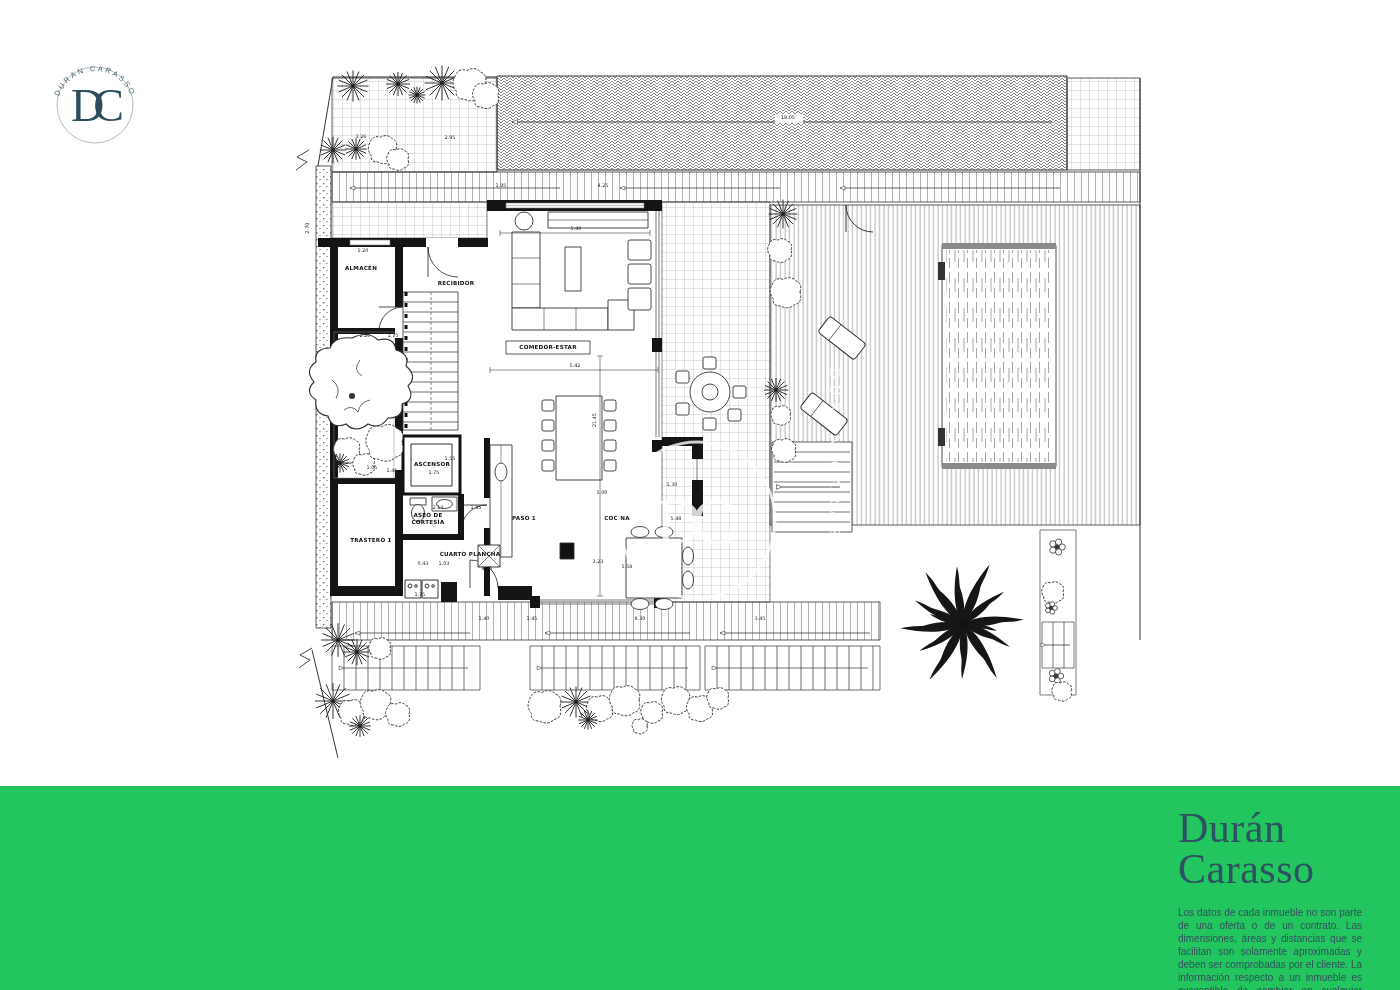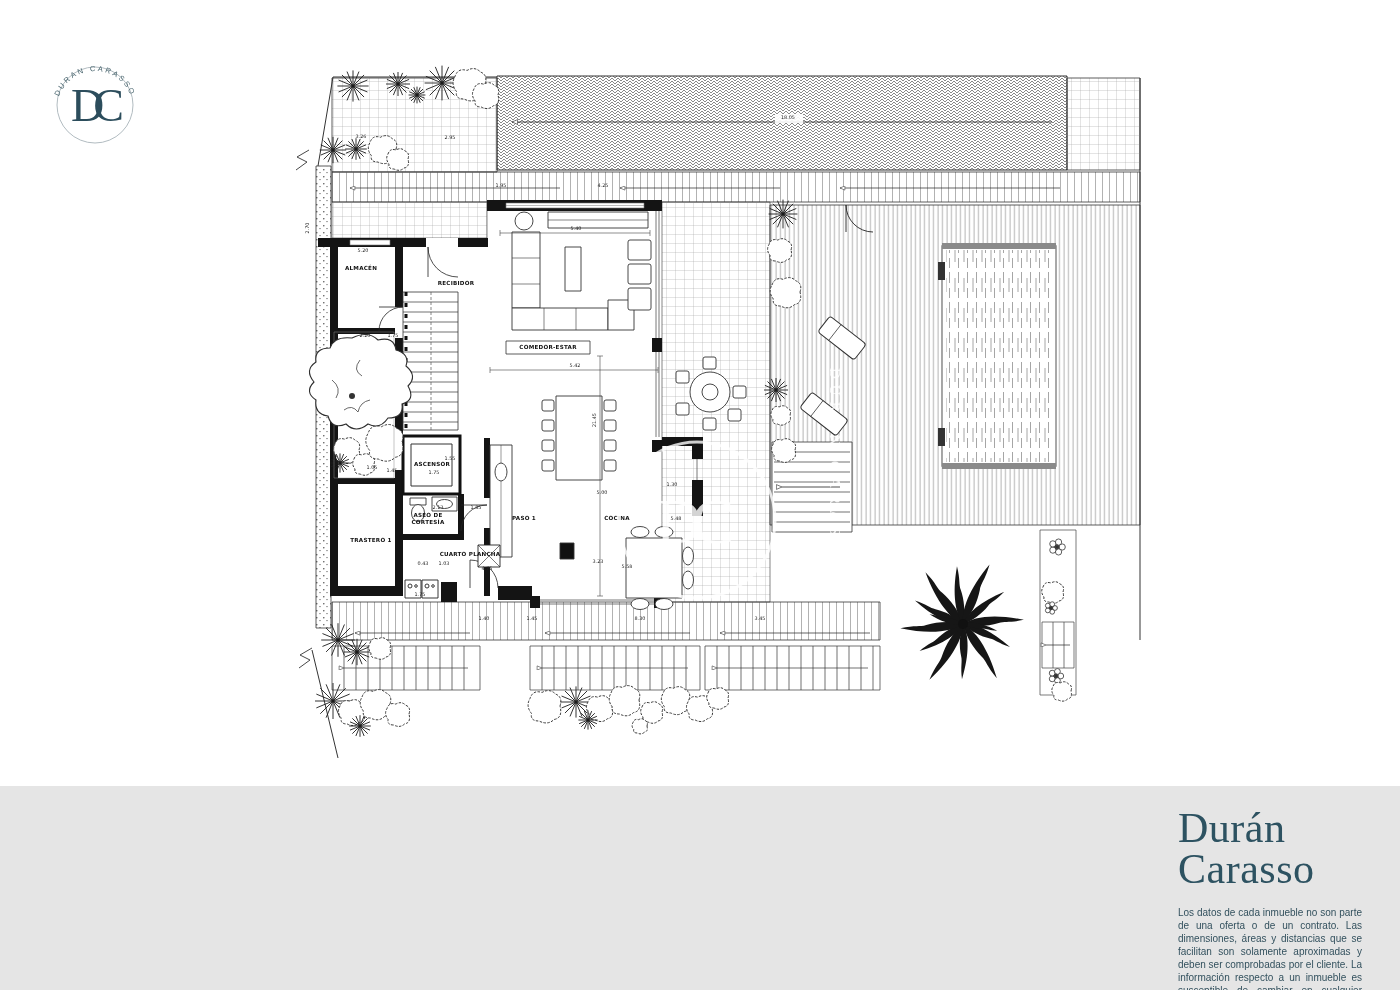--- a/index.html
+++ b/index.html
@@ -399,21 +399,21 @@
         <text class="dim" x="603" y="187">4.25</text>
       </g>
 
     <g>
       <circle cx="697" cy="520" r="78" fill="none" stroke="#fff" stroke-width="3" opacity=".8"></circle>
       <text class="wm-mono" x="690" y="543">DC</text>
       <text class="wm-vert" transform="translate(830,368) rotate(90)">DURAN CARASSO</text>
     </g>
   </svg>
 
-  <div class="footer" style="background: #e5e5e5;">
+  <div class="footer" style="background: #22c55e;">
     <div class="footer-inner">
       <div class="brand-name">
         <div>Durán</div>
         <div>Carasso</div>
       </div>
       <p class="disclaimer">Los datos de cada inmueble no son parte de una oferta o de un contrato. Las dimensiones, áreas y distancias que se facilitan son solamente aproximadas y deben ser comprobadas por el cliente. La información respecto a un inmueble es susceptible de cambiar en cualquier momento.</p>
     </div>
   </div>
 
 </div>

